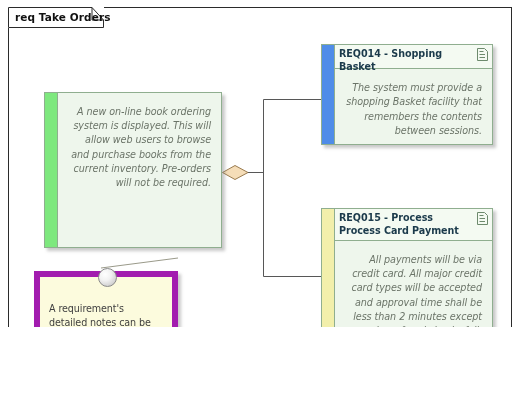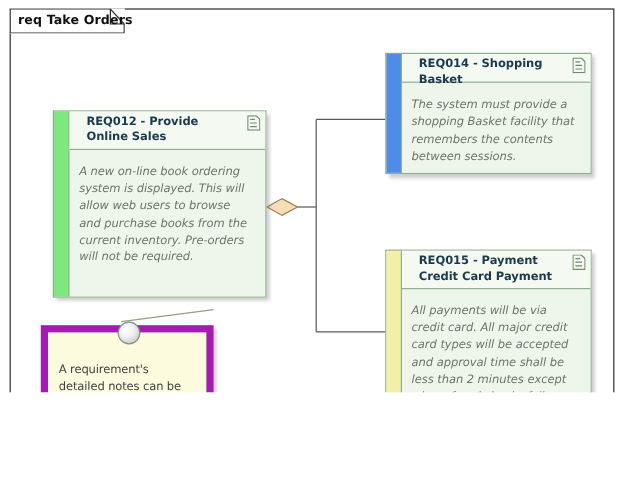--- a/index.html
+++ b/index.html
@@ -82,21 +82,21 @@
     flex: 1 1 auto;
     display: flex;
     flex-direction: column;
     min-width: 0;
     background: #eef6ec;
   }
   .req-header {
     position: relative;
     border-bottom: 1px solid #8fae8f;
     background: #f4faf2;
-    padding: 3px 22px 3px 14px;
+    padding: 3px 22px 3px 4px;
     min-height: 15px;
   }
   .req-title {
     font-size: 9.6px;
     font-weight: bold;
     color: #1b3a4b;
     line-height: 12.5px;
     letter-spacing: -0.05px;
   }
   .req-icon {
@@ -109,20 +109,21 @@
   .req-body {
     flex: 1 1 auto;
     padding: 12px 10px 6px 8px;
   }
   .req-desc {
     font-size: 9.6px;
     font-style: italic;
     color: #6b7468;
     line-height: 14.2px;
     letter-spacing: -0.05px;
+    text-align: right;
   }
 
   
   .accent-green { background: #7ee87e; }
   .accent-blue  { background: #4f8ce8; }
   .accent-cream { background: #f2efab; }
 
   
   .note {
     position: absolute;
@@ -179,29 +180,20 @@
     <line x1="263.5" y1="276.5" x2="321" y2="276.5" stroke="#575757" stroke-width="1"></line>
 
     <polygon points="222.5,172.5 235,165.5 248,172.5 235,179.5" fill="#f5ddb8" stroke="#9a7b4f" stroke-width="1"></polygon>
 
     <line x1="101" y1="268" x2="178" y2="258" stroke="#9a9a8a" stroke-width="1"></line>
   </svg>
 
   <div class="req" style="left:44px; top:92px; width:178px; height:156px;">
     <div class="req-accent accent-green"></div>
     <div class="req-main">
-      <div class="req-header">
-        <div class="req-title">REQ012 - Provide Online Sales</div>
-        <svg class="req-icon" viewBox="0 0 11 13">
-          <path d="M0.5 0.5 H7.5 L10.5 3.5 V12.5 H0.5 Z" fill="#f4faf2" stroke="#6d8a6d" stroke-width="1"></path>
-          <line x1="2.5" y1="3.5" x2="6.5" y2="3.5" stroke="#6d8a6d" stroke-width="1"></line>
-          <line x1="2.5" y1="6.5" x2="8" y2="6.5" stroke="#6d8a6d" stroke-width="1"></line>
-          <line x1="2.5" y1="9.5" x2="8" y2="9.5" stroke="#6d8a6d" stroke-width="1"></line>
-        </svg>
-      </div>
       <div class="req-body">
         <div class="req-desc">A new on-line book ordering system is displayed. This will allow web users to browse and purchase books from the current inventory. Pre-orders will not be required.</div>
       </div>
     </div>
   </div>
 
   <div class="req" style="left:321px; top:44px; width:172px; height:101px;">
     <div class="req-accent accent-blue"></div>
     <div class="req-main">
       <div class="req-header">
@@ -216,21 +208,21 @@
       <div class="req-body">
         <div class="req-desc">The system must provide a shopping Basket facility that remembers the contents between sessions.</div>
       </div>
     </div>
   </div>
 
   <div class="req" style="left:321px; top:208px; width:172px; height:144px;">
     <div class="req-accent accent-cream"></div>
     <div class="req-main">
       <div class="req-header">
-        <div class="req-title">REQ015 - Payment Credit Card Payment</div>
+        <div class="req-title">REQ015 - Process Process Card Payment</div>
         <svg class="req-icon" viewBox="0 0 11 13">
           <path d="M0.5 0.5 H7.5 L10.5 3.5 V12.5 H0.5 Z" fill="#f4faf2" stroke="#6d8a6d" stroke-width="1"></path>
           <line x1="2.5" y1="3.5" x2="6.5" y2="3.5" stroke="#6d8a6d" stroke-width="1"></line>
           <line x1="2.5" y1="6.5" x2="8" y2="6.5" stroke="#6d8a6d" stroke-width="1"></line>
           <line x1="2.5" y1="9.5" x2="8" y2="9.5" stroke="#6d8a6d" stroke-width="1"></line>
         </svg>
       </div>
       <div class="req-body">
         <div class="req-desc">All payments will be via credit card. All major credit card types will be accepted and approval time shall be less than 2 minutes except where fraud checks fail.</div>
       </div>

